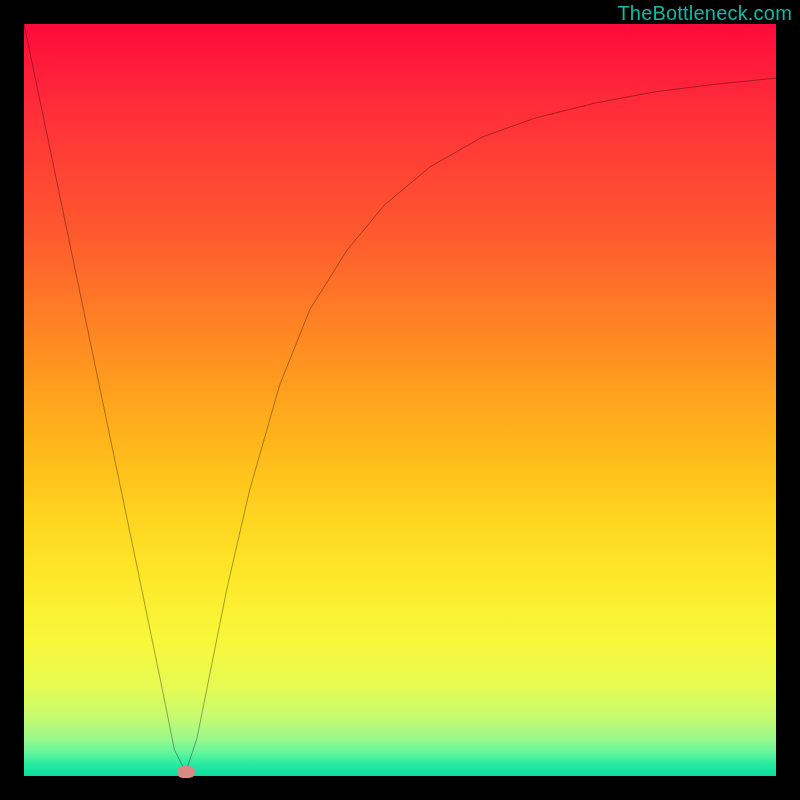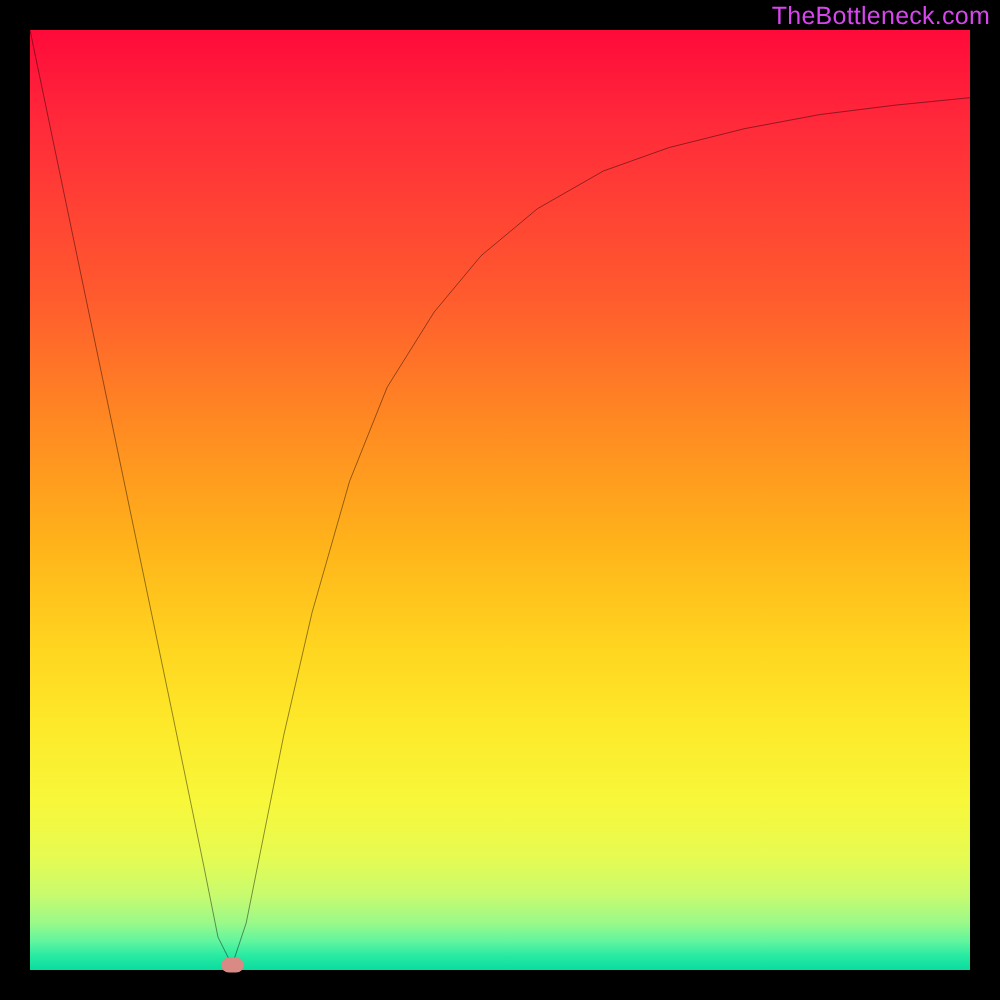--- a/index.html
+++ b/index.html
@@ -55,21 +55,21 @@
     width: 18px;
     height: 12px;
     border-radius: 6px / 6px;
     background: #d98a84;
     transform: translate(-50%, -50%);
   }
   .watermark {
     position: absolute;
     top: 2px;
     right: 8px;
-    color: #d946ef;
+    color: #14b8a6;
     font-size: 20px;
     font-weight: 500;
     letter-spacing: 0.2px;
     user-select: none;
   }
 </style>
 </head>
 <body>
 
 <div class="frame">

